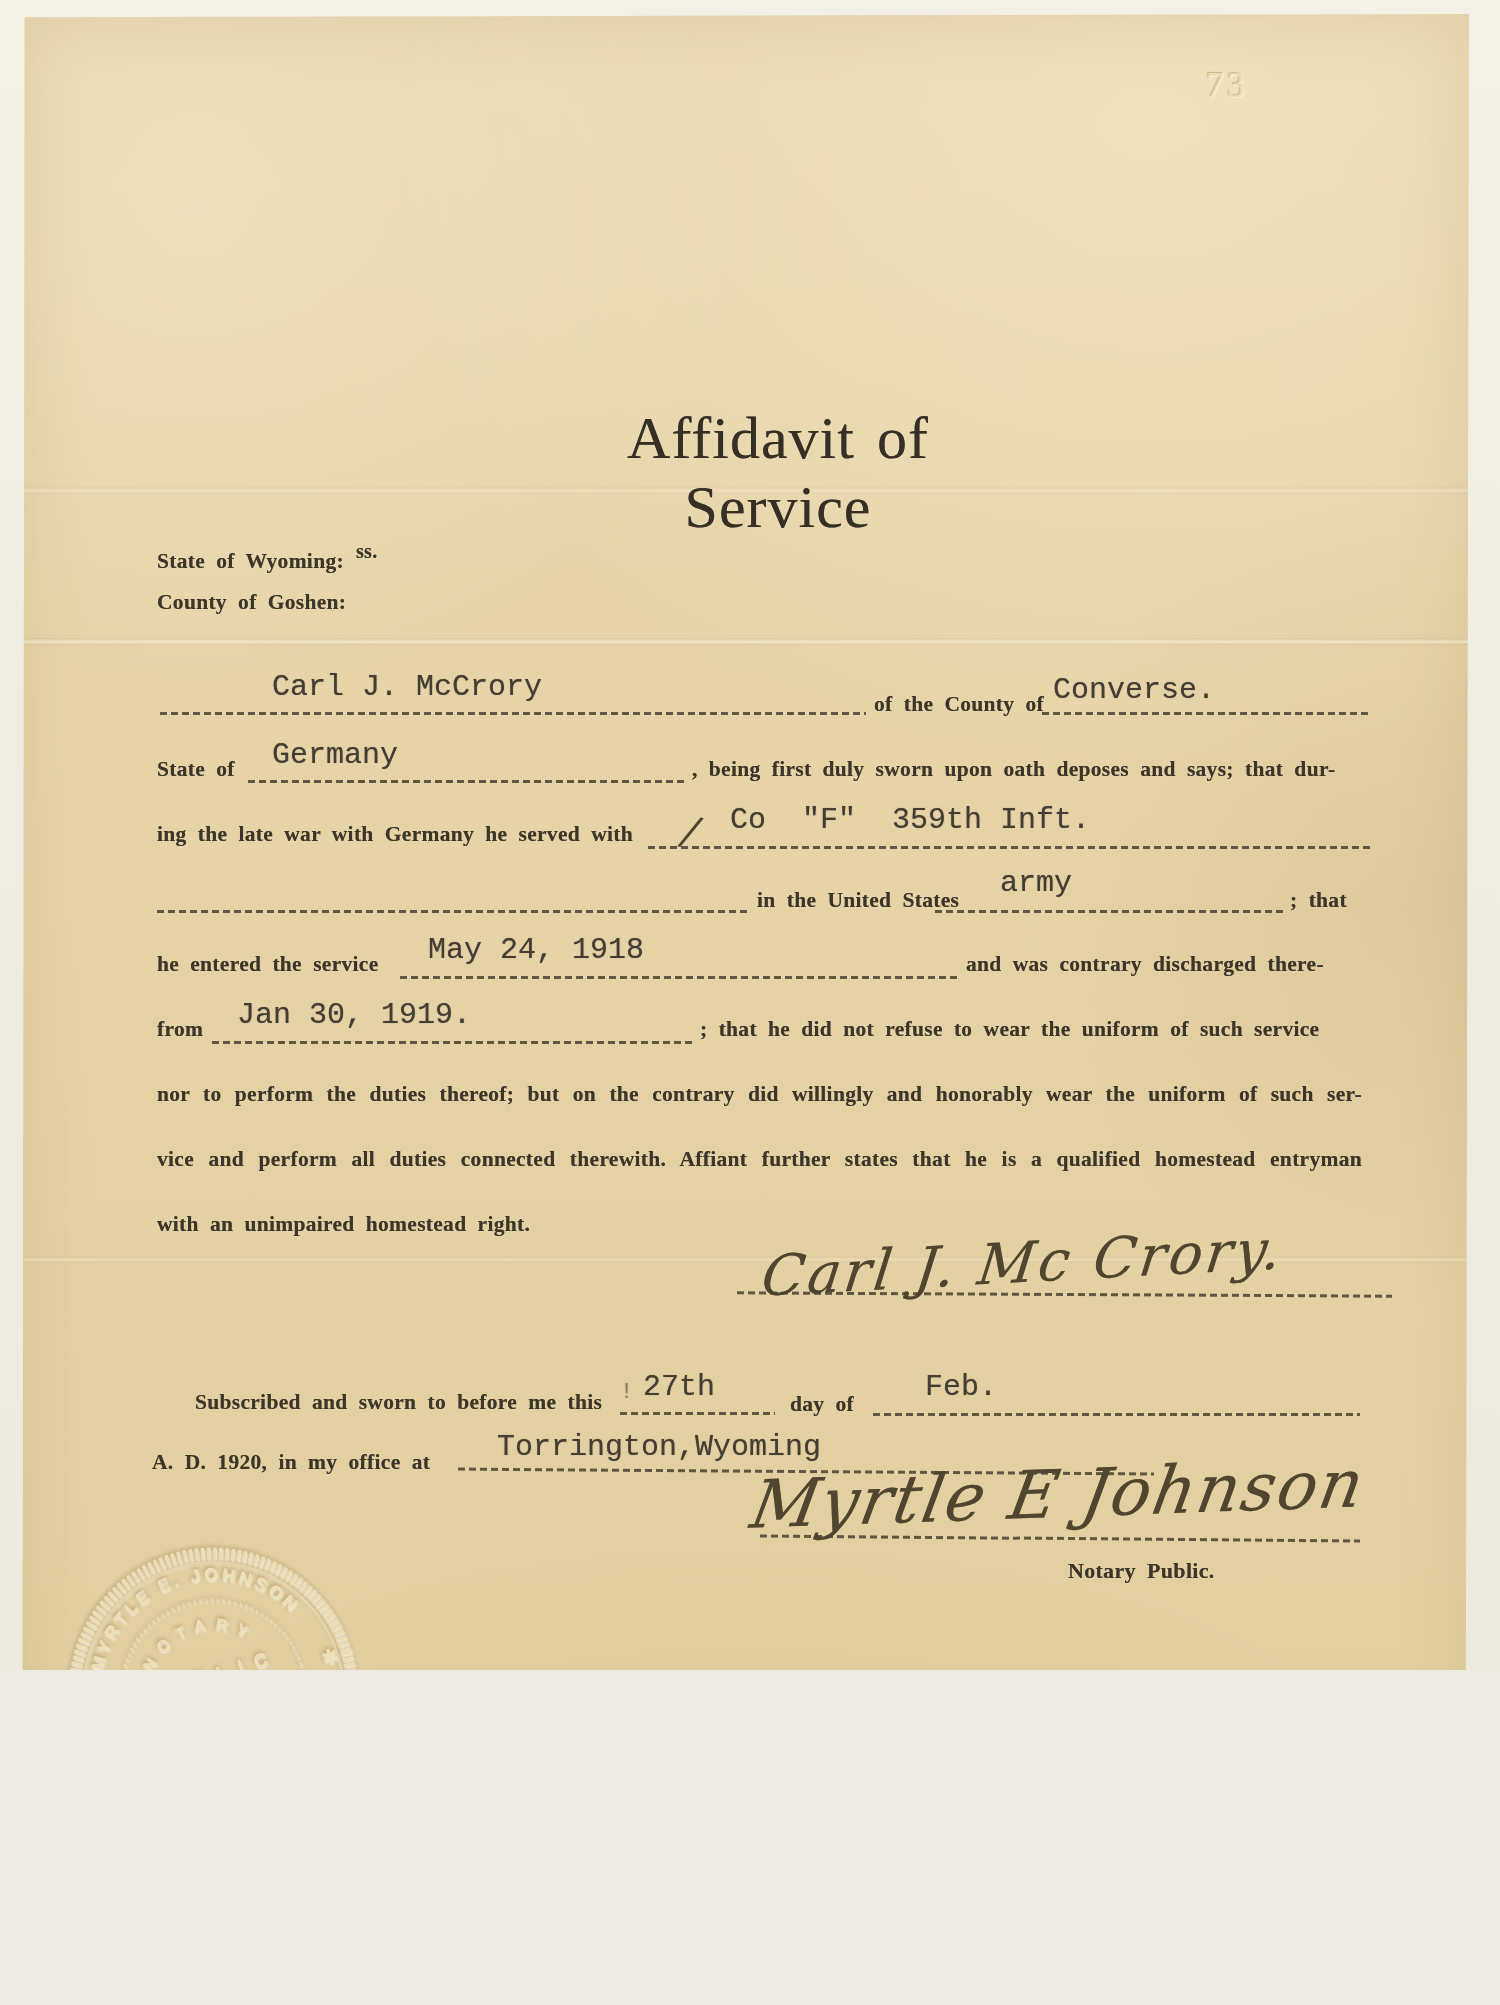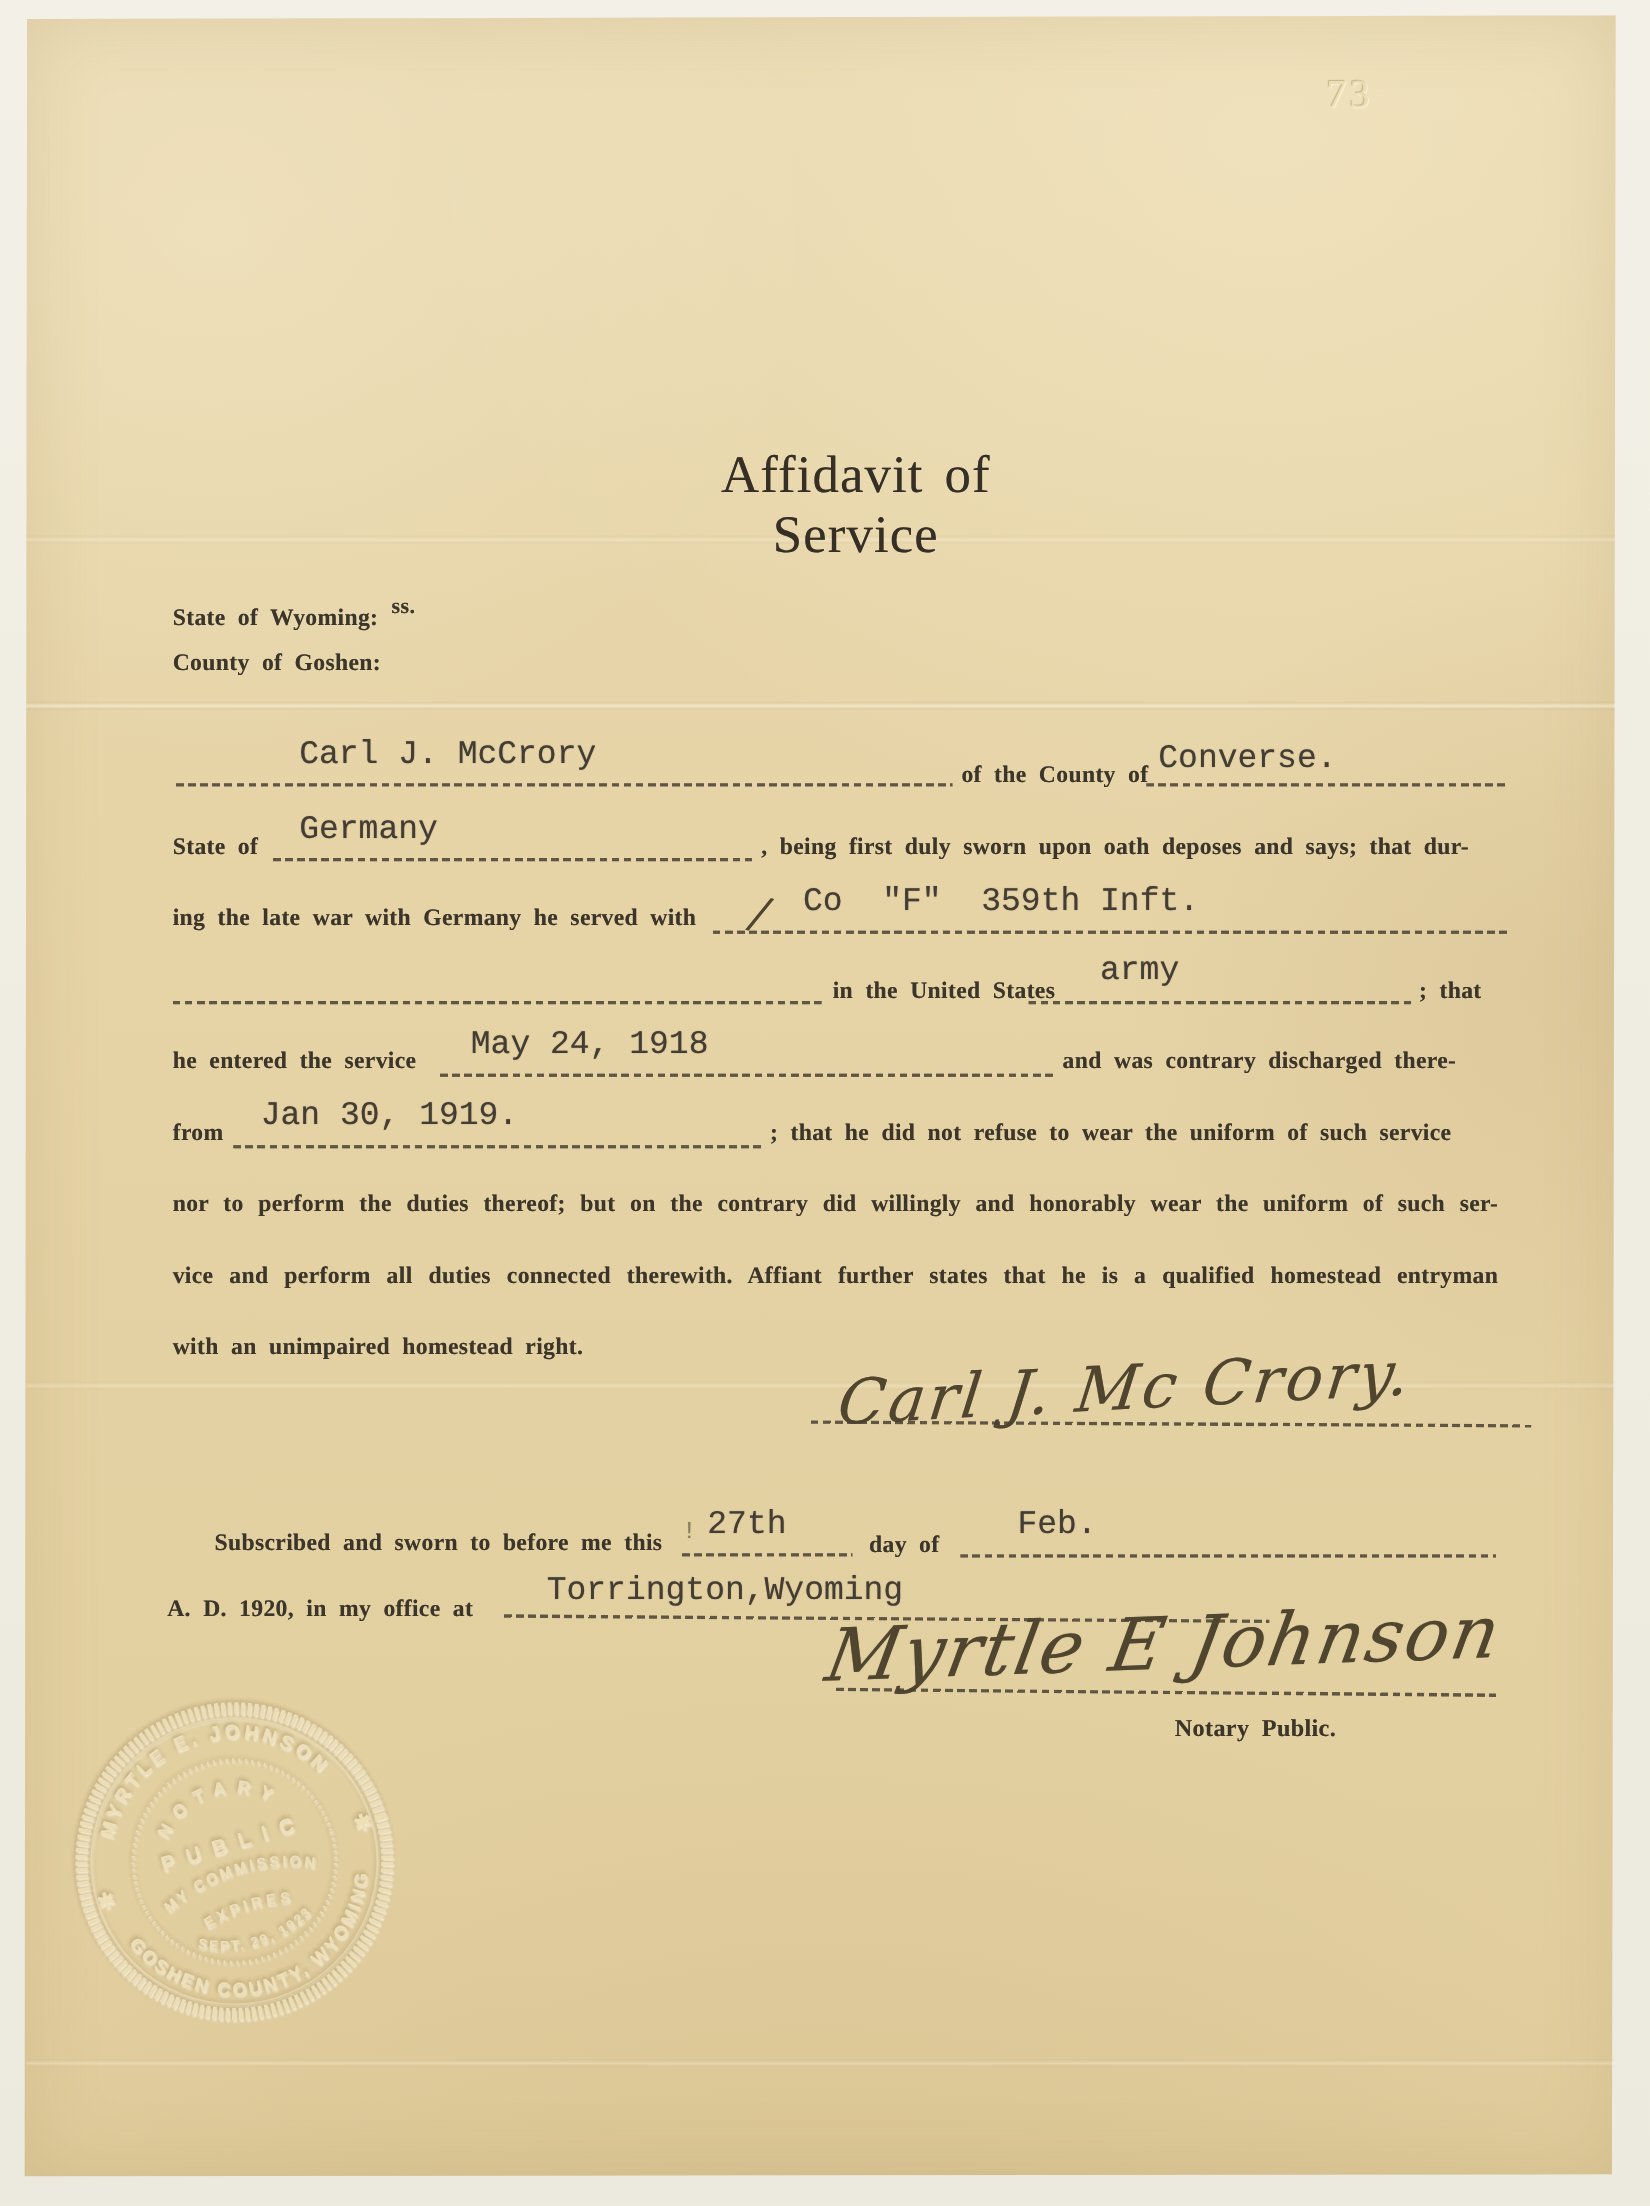--- a/index.html
+++ b/index.html
@@ -1,17 +1,17 @@
 <!DOCTYPE html>
 <html><head>
 <meta charset="utf-8">
 <style>
   html,body { margin:0; padding:0; background:#eceae2; }
   .scan {
-    position:relative; width:1500px; height:2005px;
+    position:relative; width:1500px; height:1670px;
     background:linear-gradient(180deg,#f3f0e7 0%,#efece2 50%,#ece9df 100%);
     overflow:hidden;
     font-family:"Liberation Serif","DejaVu Serif",serif;
   }
   .paper {
     position:absolute; left:22px; top:13px; width:1448px; height:1966px;
     background:
       radial-gradient(90% 55% at 78% 6%, rgba(255,246,216,0.30), rgba(255,246,216,0) 60%),
       radial-gradient(70% 45% at 12% 10%, rgba(255,248,224,0.25), rgba(255,248,224,0) 55%),
       radial-gradient(120% 70% at 50% 115%, rgba(160,128,72,0.16), rgba(160,128,72,0) 55%),
@@ -38,21 +38,21 @@
     position:absolute; font-family:"DejaVu Serif","Liberation Serif",serif;
     font-style:italic; color:#50462f; white-space:pre;
     text-shadow:0 0 0.6px rgba(80,70,47,0.5);
   }
   .dash {
     position:absolute; height:2.5px;
     background-image:repeating-linear-gradient(90deg, rgba(72,65,50,0.85) 0 7px, rgba(72,65,50,0) 7px 11px);
   }
   .title {
     position:absolute; left:578px; top:404px; width:400px; text-align:center;
-    font-size:48px; color:#352f26; letter-spacing:1px; word-spacing:6px;
+    font-size:60px; color:#352f26; letter-spacing:1px; word-spacing:6px;
     text-shadow:0 0 0.6px rgba(53,47,38,0.6);
   }
   .seal {
     position:absolute; left:63px; top:1542px; width:300px; height:300px; opacity:0.92;
     filter:drop-shadow(1px 2px 1px rgba(255,252,238,0.85)) drop-shadow(-1px -2px 2px rgba(124,98,55,0.42));
   }
   .seal circle { fill:none; stroke:#eedfb6; }
   .rope  { stroke-width:11; stroke-dasharray:3.5 2.5; }
   .thin  { stroke-width:1.5; opacity:0.65; }
   .dots  { stroke-width:3; stroke-dasharray:1.6 4.2; }

